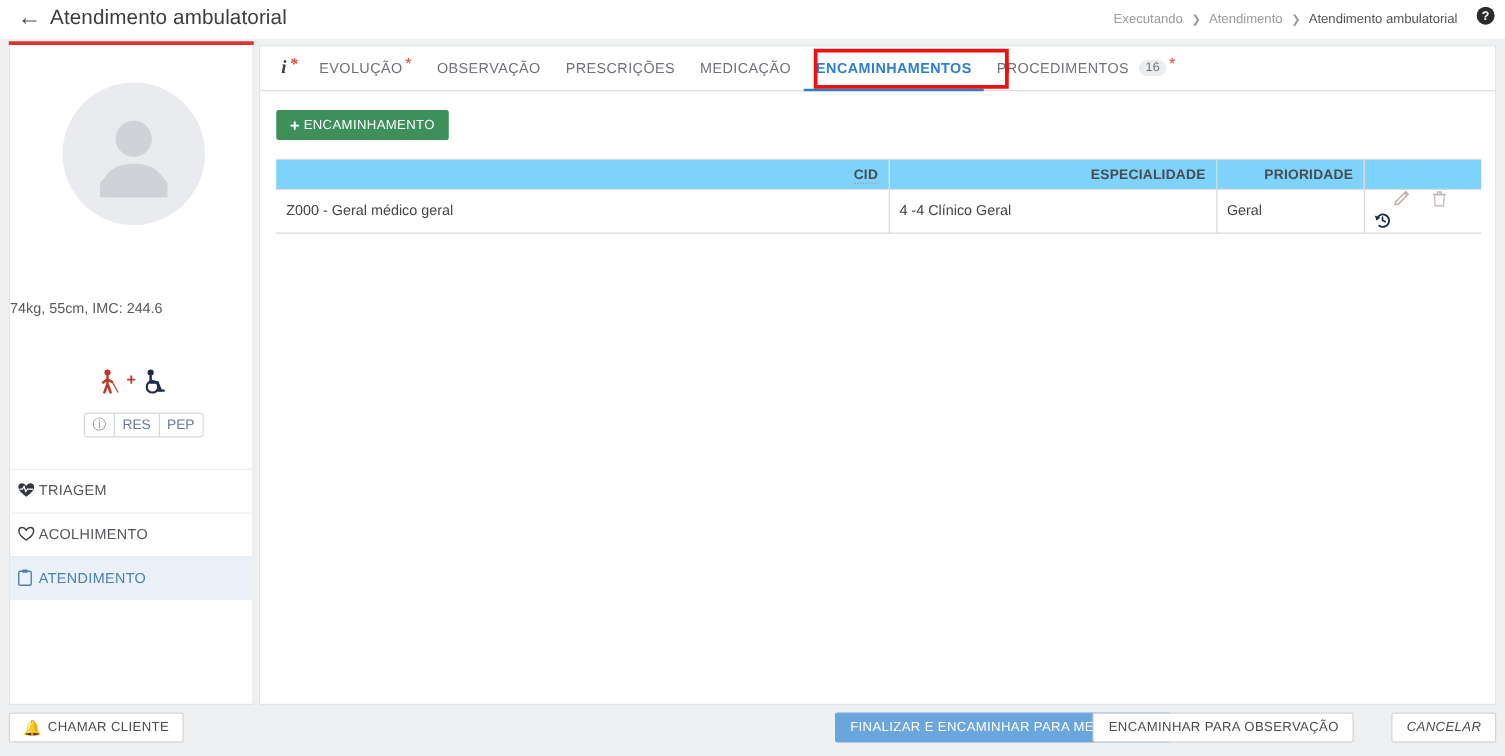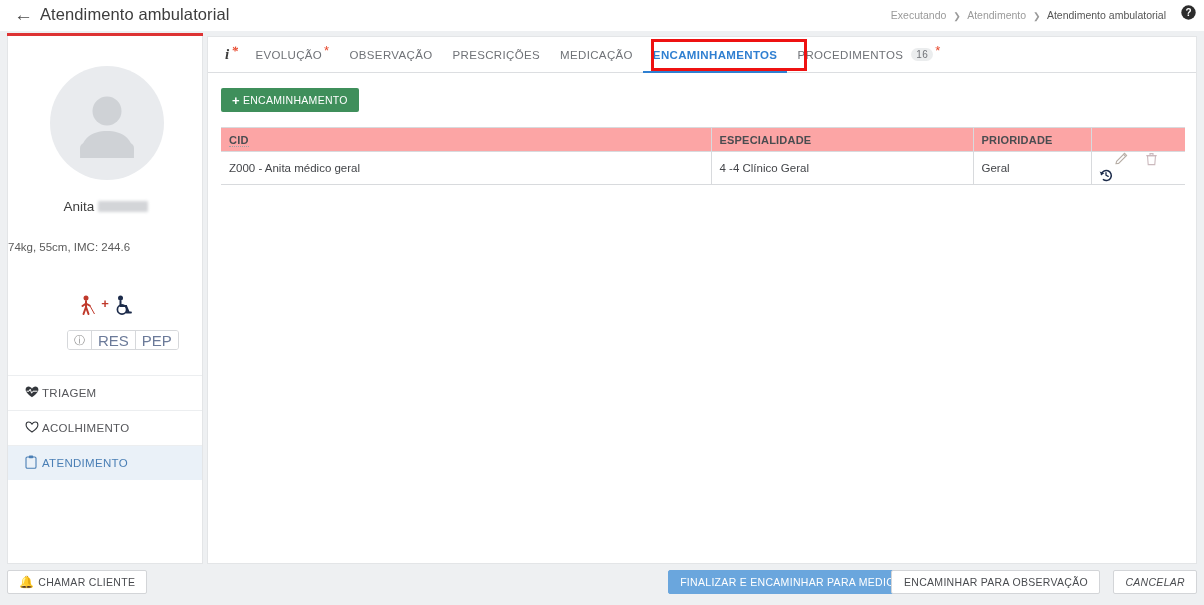--- a/index.html
+++ b/index.html
@@ -85,32 +85,32 @@
     vertical-align: 3px; margin: 0 1px;
   }
   #pill-group {
     position: absolute; left: 59px; top: 294px;
     display: flex; height: 20px;
     border: 1px solid #d6d8db; border-radius: 3px;
     overflow: hidden;
   }
   #pill-group .pill {
     display: flex; align-items: center; justify-content: center;
-    padding: 0 6px; font-size: 15px; color: #6b7a99;
+    padding: 0 6px; font-size: 11px; color: #6b7a99;
     background: #fff; border-right: 1px solid #d6d8db;
     cursor: pointer; line-height: 1;
   }
   #pill-group .pill:last-child { border-right: none; }
   #pill-group .pill-info { color: #8d8d8d; font-size: 11px; }
 
   #nav-list { position: absolute; left: 0; top: 339px; width: 194px; }
   .nav-item {
     position: relative; height: 35px;
     display: flex; align-items: center;
-    padding-left: 17px;
+    padding-left: 6px;
     font-size: 11.5px; letter-spacing: 0.3px;
     color: #55565a; cursor: pointer;
     border-top: 1px solid #eceef0;
   }
   .nav-item .nav-ico {
     width: 17px; display: inline-block; line-height: 1;
     font-size: 12px; color: #3c3f44;
   }
   .nav-item.active {
     background: #eaf1f8; color: #4a7fb5;
@@ -172,27 +172,27 @@
     font-family: "Liberation Sans", sans-serif;
   }
   #add-btn .plus-glyph { font-size: 13px; margin-right: 3px; font-weight: bold; }
 
   
   #table-wrap {
     position: absolute; left: 13px; top: 90px; width: 964px;
   }
   table { width: 100%; border-collapse: collapse; table-layout: fixed; }
   thead th {
-    height: 24px; text-align: left;
+    height: 24px; text-align: right;
     font-size: 11px; font-weight: bold; color: #4a4c50;
     border-top: 1px solid #d8dadd;
     border-bottom: 1px solid #d8dadd;
     border-right: 1px solid #d8dadd;
     padding: 0 8px; letter-spacing: 0.2px;
-    background: #fca5a5; vertical-align: middle;
+    background: #7dd3fc; vertical-align: middle;
   }
   thead th:last-child { border-right: none; }
   thead th .dotted { border-bottom: 1px dotted #9aa0a6; }
   tbody td {
     height: 28px;
     font-size: 11.5px; color: #434549;
     border-bottom: 1px solid #d8dadd;
     border-right: 1px solid #d8dadd;
     padding: 0 8px; vertical-align: middle;
   }
@@ -215,21 +215,21 @@
     padding: 0 11px; border: 1px solid #d3d5d8; background: #ffffff;
     font-size: 10.5px; letter-spacing: 0.3px; color: #4a4c50;
     border-radius: 2px; cursor: pointer; white-space: nowrap;
     font-family: "Liberation Sans", sans-serif;
   }
   #btn-chamar { left: 7px; }
   #btn-chamar .bell { font-size: 12px; margin-right: 4px; }
   #btn-finalizar {
     right: 267px; background: #6aa6dd; border-color: #6aa6dd; color: #ffffff;
   }
-  #btn-observacao { right: 104px; padding-left: 12px; }
+  #btn-observacao { right: 121px; padding-left: 12px; }
   #btn-cancelar { right: 7px; font-style: italic; }
 </style>
 </head>
 <body>
 
 <div id="topbar">
   <div id="back-arrow">←</div>
   <div id="page-title">Atendimento ambulatorial</div>
   <div id="breadcrumb">
     <span>Executando</span>
@@ -250,23 +250,20 @@
 <div id="sidebar">
 
   <div id="avatar">
     <svg width="70" height="70" viewBox="0 0 70 70">
       <circle cx="35" cy="23" r="14.5" fill="#cfd2d6"></circle>
       <path d="M8 70 C8 50 20 43 35 43 C50 43 62 50 62 70 Z" fill="#cfd2d6"></path>
       <rect x="8" y="55" width="54" height="15" rx="5" fill="#cfd2d6"></rect>
     </svg>
   </div>
 
-  <div id="patient-name">
-    <span>Anita</span><span class="redacted"></span>
-  </div>
 
 
   <div id="patient-metrics">74kg, 55cm, IMC: 244.6</div>
 
   <div id="patient-flags">
     <span class="flag">
       <svg width="17" height="20" viewBox="0 0 17 20">
         <circle cx="7" cy="3" r="2.5" fill="#c0392b"></circle>
         <path d="M7 6 L7 12 M7 8.5 L3.5 11 M7 8.5 L10.5 10.5 M7 12 L4.5 19 M7 12 L9.5 19" stroke="#c0392b" stroke-width="2" fill="none" stroke-linecap="round"></path>
         <path d="M10.5 10 L15.5 19" stroke="#c0392b" stroke-width="1" fill="none"></path>
@@ -371,21 +368,21 @@
           <th>
             <span class="dotted">CID</span>
           </th>
           <th>ESPECIALIDADE</th>
           <th>PRIORIDADE</th>
           <th></th>
         </tr>
       </thead>
       <tbody>
         <tr>
-          <td>Z000 - Anita médico geral</td>
+          <td>Z000 - Geral médico geral</td>
           <td>4 -4 Clínico Geral</td>
           <td>Geral</td>
           <td class="actions">
             <span class="act">
               <svg width="14" height="14" viewBox="0 0 14 14">
                 <path d="M2 11.6 L2.6 9.4 L9.6 2.4 L11.6 4.4 L4.6 11.4 Z" stroke="#b7aea6" stroke-width="1.1" fill="none"></path>
                 <path d="M9.6 2.4 L10.6 1.4 L12.6 3.4 L11.6 4.4" stroke="#b7aea6" stroke-width="1.1" fill="none"></path>
               </svg>
             </span>
             <span class="act">

